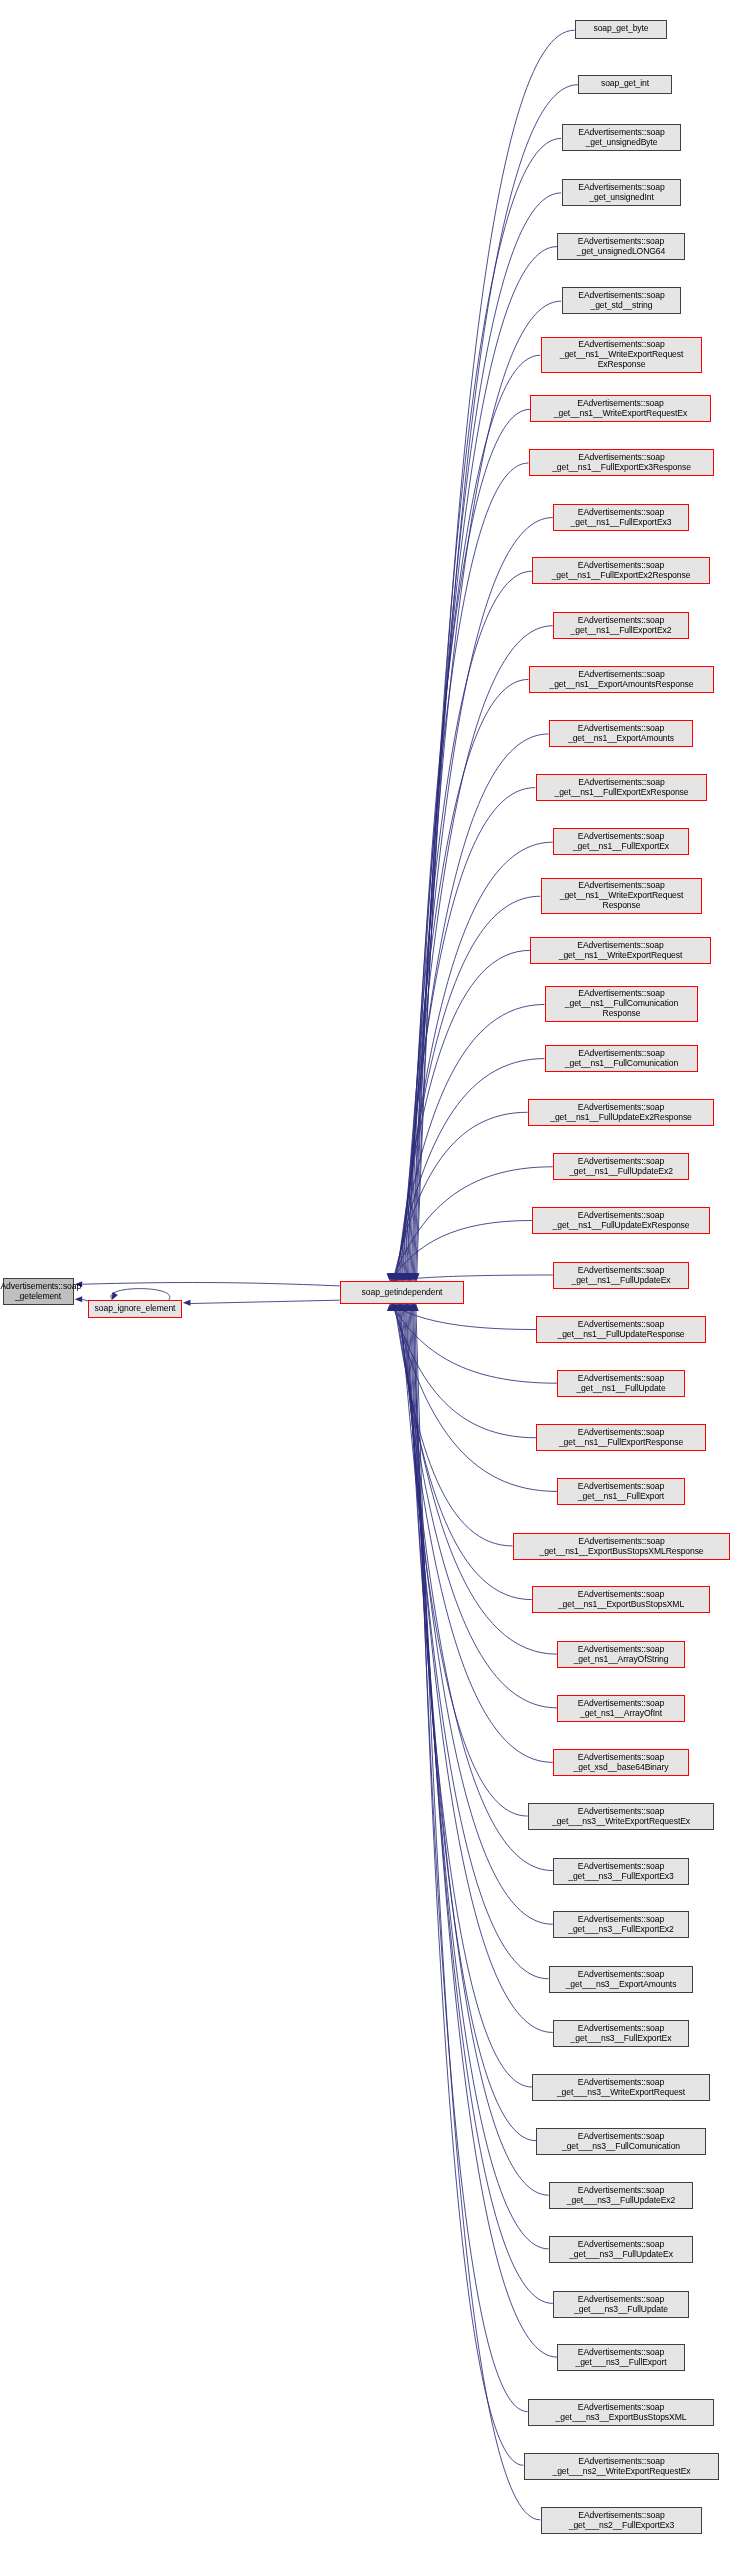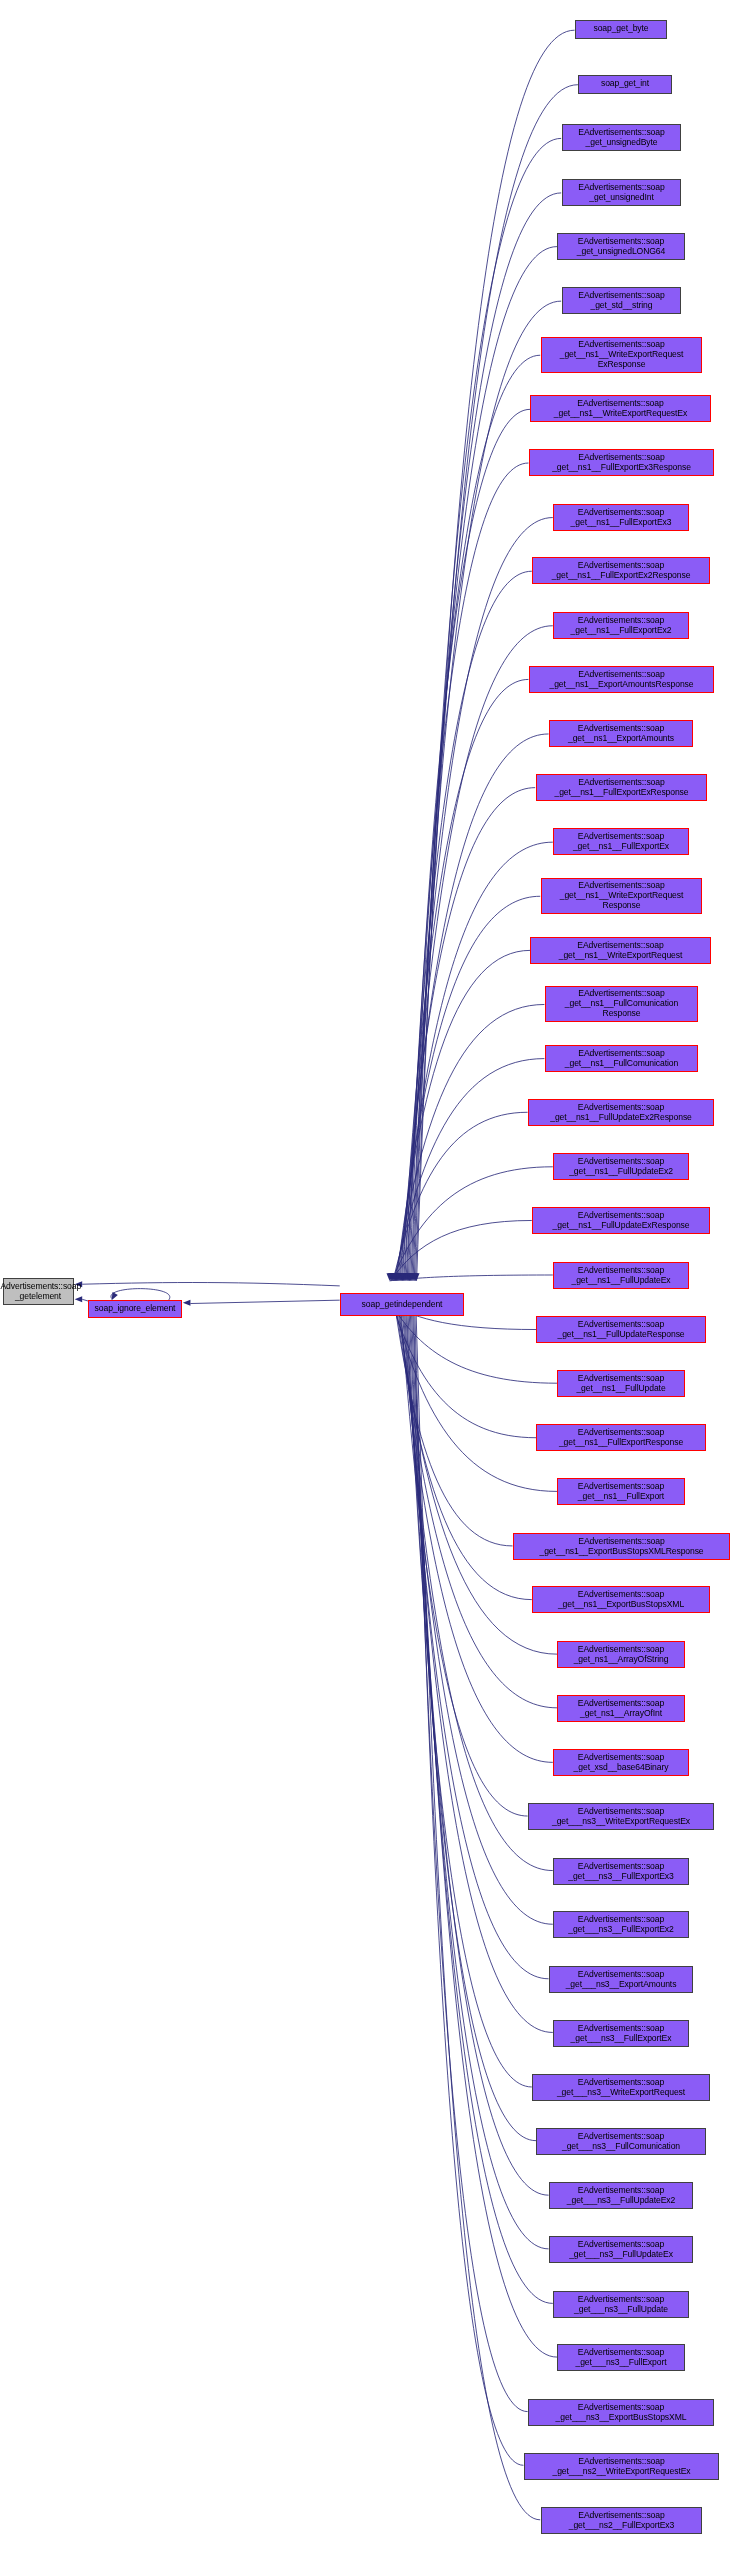--- a/index.html
+++ b/index.html
@@ -25,35 +25,34 @@
     pointer-events: none;
   }
   .node {
     position: absolute;
     box-sizing: border-box;
     display: flex;
     align-items: center;
     justify-content: center;
     text-align: center;
     color: #000000;
-    background: #8b5cf6;
+    background: #e5e5e5;
     border: 0.8px solid #404040;
     font-size: 8.6px;
     line-height: 9.7px;
     letter-spacing: -0.1px;
     white-space: pre-line;
     padding: 0 1.7px;
     z-index: 5;
   }
   .node.red {
     border-color: #ff0000;
   }
   .node.center {
     border-color: #ff0000;
-    margin-top: 12px;
   }
   .node.root {
     background: #bfbfbf;
     border-color: #404040;
   }
 </style>
 </head>
 <body>
 
 <div id="canvas">

